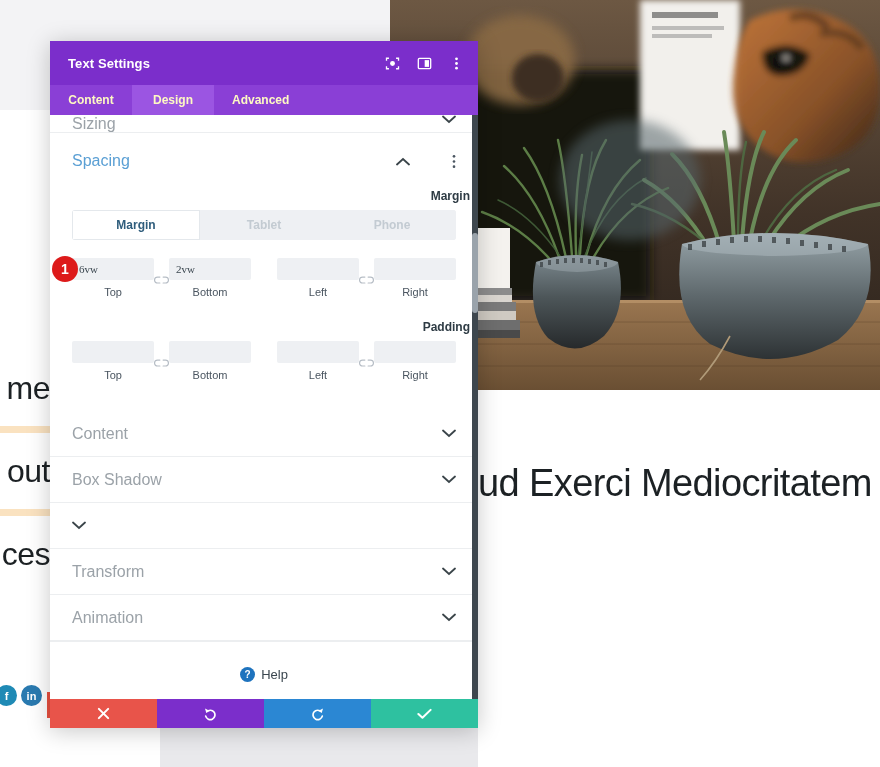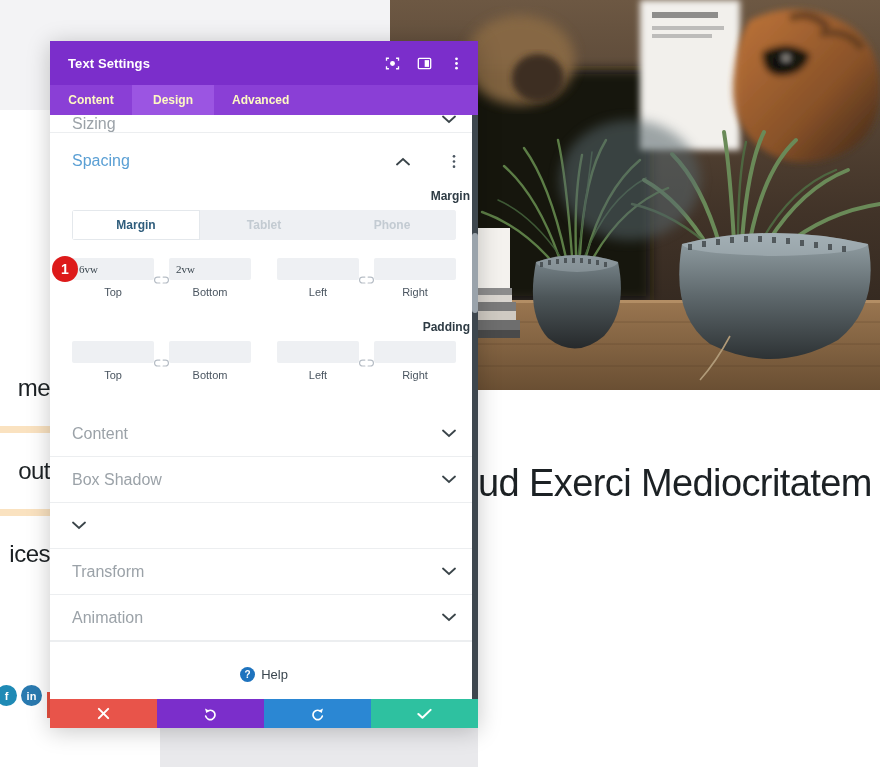--- a/index.html
+++ b/index.html
@@ -43,21 +43,21 @@
     width: 52px; height: 330px;
     overflow: hidden;
   }
   .bg-nav-item {
     position: relative;
     height: 76px;
     display: flex;
     align-items: center;
     justify-content: flex-end;
     padding-right: 2px;
-    font-size: 24px;
+    font-size: 32px;
     color: #1c2124;
     letter-spacing: -0.5px;
     white-space: nowrap;
     overflow: hidden;
   }
   .bg-rule {
     height: 7px;
     background: #fae2c0;
     width: 52px;
   }

